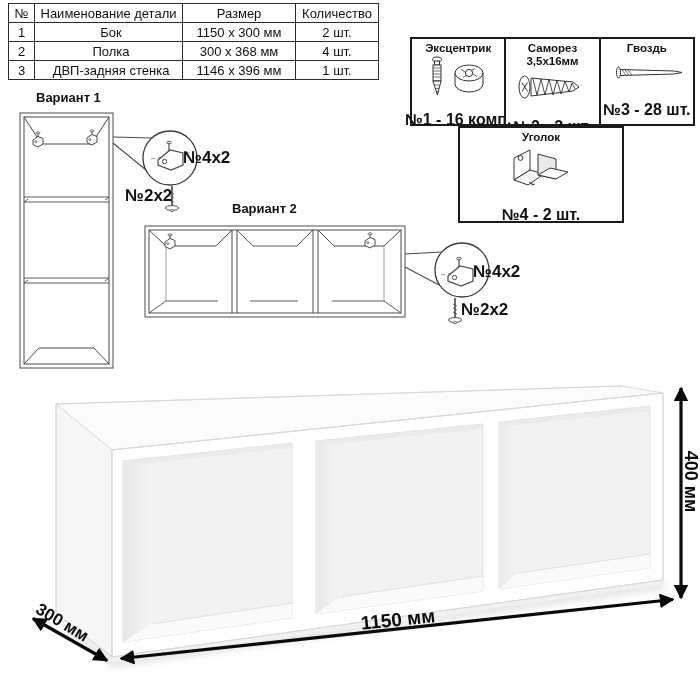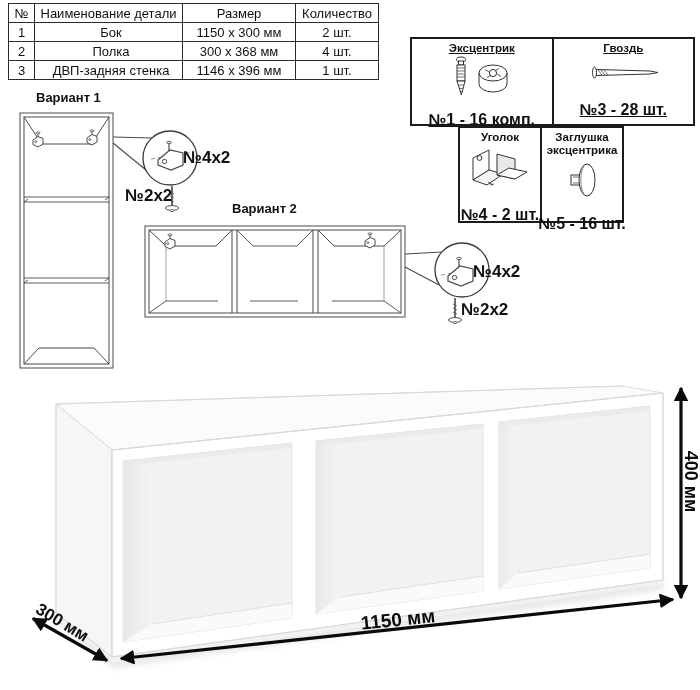--- a/index.html
+++ b/index.html
@@ -7,21 +7,21 @@
         font-family:"Liberation Sans",sans-serif;color:#111;}
 
   
   .parts-table{position:absolute;left:8px;top:3px;border-collapse:collapse;table-layout:fixed;}
   .parts-table td{border:1px solid #2b2b2b;font-size:13px;height:18px;padding:0 3px;
                   text-align:center;white-space:nowrap;overflow:hidden;background:#fff;}
   .parts-table td.name{text-align:center;padding-left:8px;}
 
   
   .hw-row{position:absolute;display:flex;border:2px solid #1b1b1b;background:#fff;box-sizing:border-box;}
-  .hw-row1{left:410px;top:37px;width:285px;height:89px;text-decoration:underline;}
+  .hw-row1{left:410px;top:37px;width:285px;height:89px;}
   .hw-row2{left:458px;top:126px;width:166px;height:97px;}
   .hw-cell{flex:1;display:flex;flex-direction:column;align-items:center;justify-content:space-between;
            padding:3px 2px 5px;box-sizing:border-box;min-width:0;}
   .hw-cell + .hw-cell{border-left:2px solid #1b1b1b;}
   .hw-title{font-weight:bold;font-size:11.5px;line-height:1.12;text-align:center;}
   .hw-count{font-weight:bold;font-size:16px;white-space:nowrap;margin-top:12px;}
   .hw-icon{flex:1;display:flex;align-items:center;justify-content:center;}
 
   
   .v-label{position:absolute;font-weight:bold;font-size:13px;}
@@ -98,20 +98,34 @@
             <path d="M38,18 L38,29 A14,8 0 0 0 66,29 L66,18"></path>
             <ellipse cx="52" cy="18" rx="14" ry="8"></ellipse>
             <circle cx="52" cy="18" r="3.6" fill="none"></circle>
             <path d="M44,14.5 L48,17 M60,21.5 L56,19 M46,22.5 L50,20 M58,13.5 L54,16" stroke-width="0.8" fill="none"></path>
           </g>
         </svg>
       </div>
       <div class="hw-count">№1 - 16 комп.</div>
     </div>
     <div class="hw-cell">
+      <div class="hw-title">Саморез 3,5x16мм</div>
+      <div class="hw-icon">
+        <svg width="82" height="38" viewBox="0 0 82 38">
+          <g stroke="#333" fill="#fff" stroke-width="1">
+            <polygon points="20,10 62,14 68,19 62,23 20,28"></polygon>
+            <path d="M22,11 L26,27 L30,11 L34,27 L38,11 L42,27 L46,12 L50,26 L54,13 L58,24 L61,15 L64,21" fill="none" stroke-width="0.9"></path>
+            <ellipse cx="13.5" cy="19" rx="5.5" ry="11"></ellipse>
+            <path d="M11,14.5 L16.5,23.5 M11,23.5 L16.5,14.5" stroke-width="1" fill="none"></path>
+          </g>
+        </svg>
+      </div>
+      <div class="hw-count">№2 - 2 шт.</div>
+    </div>
+    <div class="hw-cell">
       <div class="hw-title">Гвоздь</div>
       <div class="hw-icon">
         <svg width="82" height="30" viewBox="0 0 82 30">
           <g stroke="#333" fill="#fff" stroke-width="1">
             <polygon points="14,12.5 68,14 76,15.5 68,17 14,18.5"></polygon>
             <path d="M16,12.8 L20,18.2 M19,12.8 L23,18.2 M22,12.9 L26,18.1" stroke-width="0.7" fill="none"></path>
             <ellipse cx="12.5" cy="15.5" rx="2" ry="5.5"></ellipse>
           </g>
         </svg>
       </div>
@@ -128,34 +142,20 @@
             <polygon points="12,14 28,6 28,26 12,36" fill="#fff"></polygon>
             <circle cx="18.5" cy="14" r="2.4" fill="#fff"></circle>
             <polygon points="12,36 28,26 42,30 26,41" fill="#f4f4f4"></polygon>
             <polygon points="36,10 54,15 54,35 36,31" fill="#e9e9e9"></polygon>
             <polygon points="36,31 54,35 66,28 48,24" fill="#fff"></polygon>
             <path d="M27,38 l5,3 M29,41 l4,-1" stroke-width="0.8" fill="none"></path>
           </g>
         </svg>
       </div>
       <div class="hw-count">№4 - 2 шт.</div>
-    </div>
-    <div class="hw-cell">
-      <div class="hw-title">Заглушка эксцентрика</div>
-      <div class="hw-icon">
-        <svg width="78" height="46" viewBox="0 0 78 46">
-          <g stroke="#333" stroke-width="1">
-            <rect x="28" y="18" width="10" height="10" fill="#fff"></rect>
-            <path d="M30,20 h6 M30,26 h6" stroke-width="0.7"></path>
-            <ellipse cx="44" cy="23" rx="8" ry="16" fill="#fff"></ellipse>
-            <path d="M41,9.5 A5,14.5 0 0 0 41,36.5" fill="none" stroke-width="0.8" stroke="#666"></path>
-          </g>
-        </svg>
-      </div>
-      <div class="hw-count">№5 - 16 шт.</div>
     </div>
   </div>
 
   <span class="v-label v1-label">Вариант 1</span>
   <svg class="variant-svg v1-svg" width="215" height="272" viewBox="0 0 215 272">
     <defs>
       <g id="mini-bracket">
         <line x1="6" y1="0" x2="6" y2="4.5" stroke="#4a4a4a" stroke-width="1"></line>
         <ellipse cx="6" cy="0.8" rx="2" ry="1" fill="#fff" stroke="#4a4a4a" stroke-width="0.8"></ellipse>
         <path d="M1,8 L6,4.5 L11,6.5 V12 L6,15 L1,12.5 Z" fill="#fff" stroke="#4a4a4a" stroke-width="1"></path>

